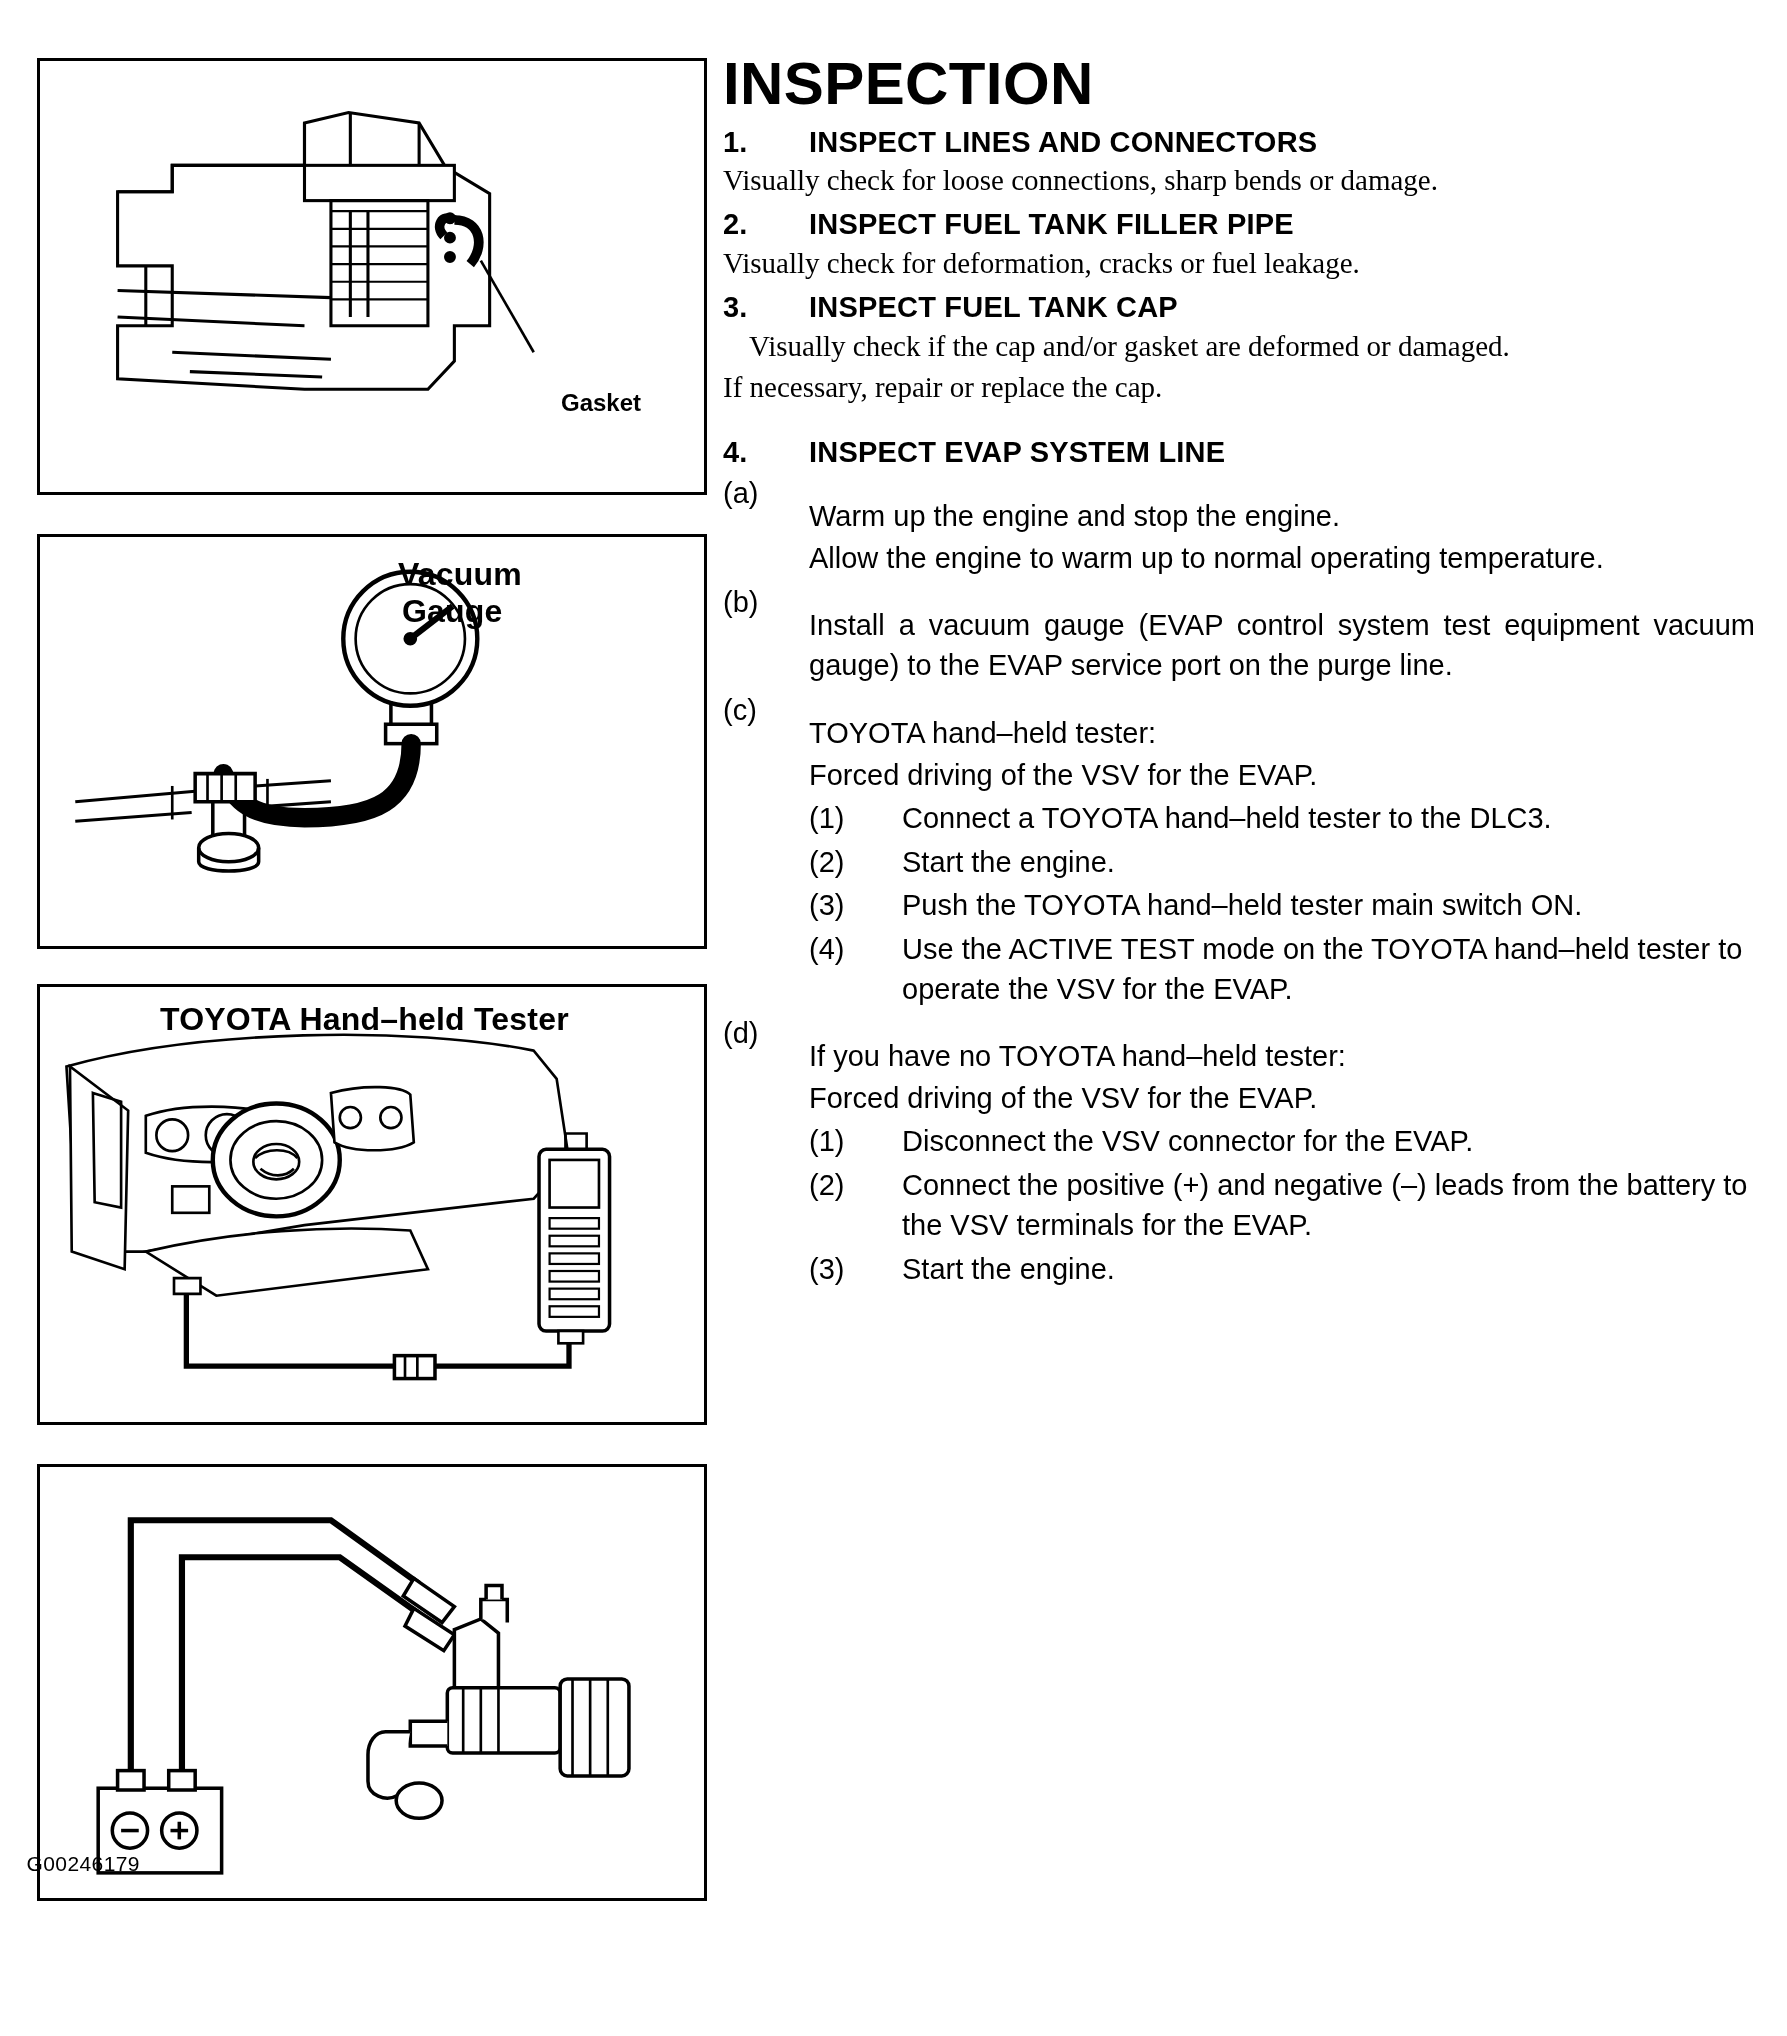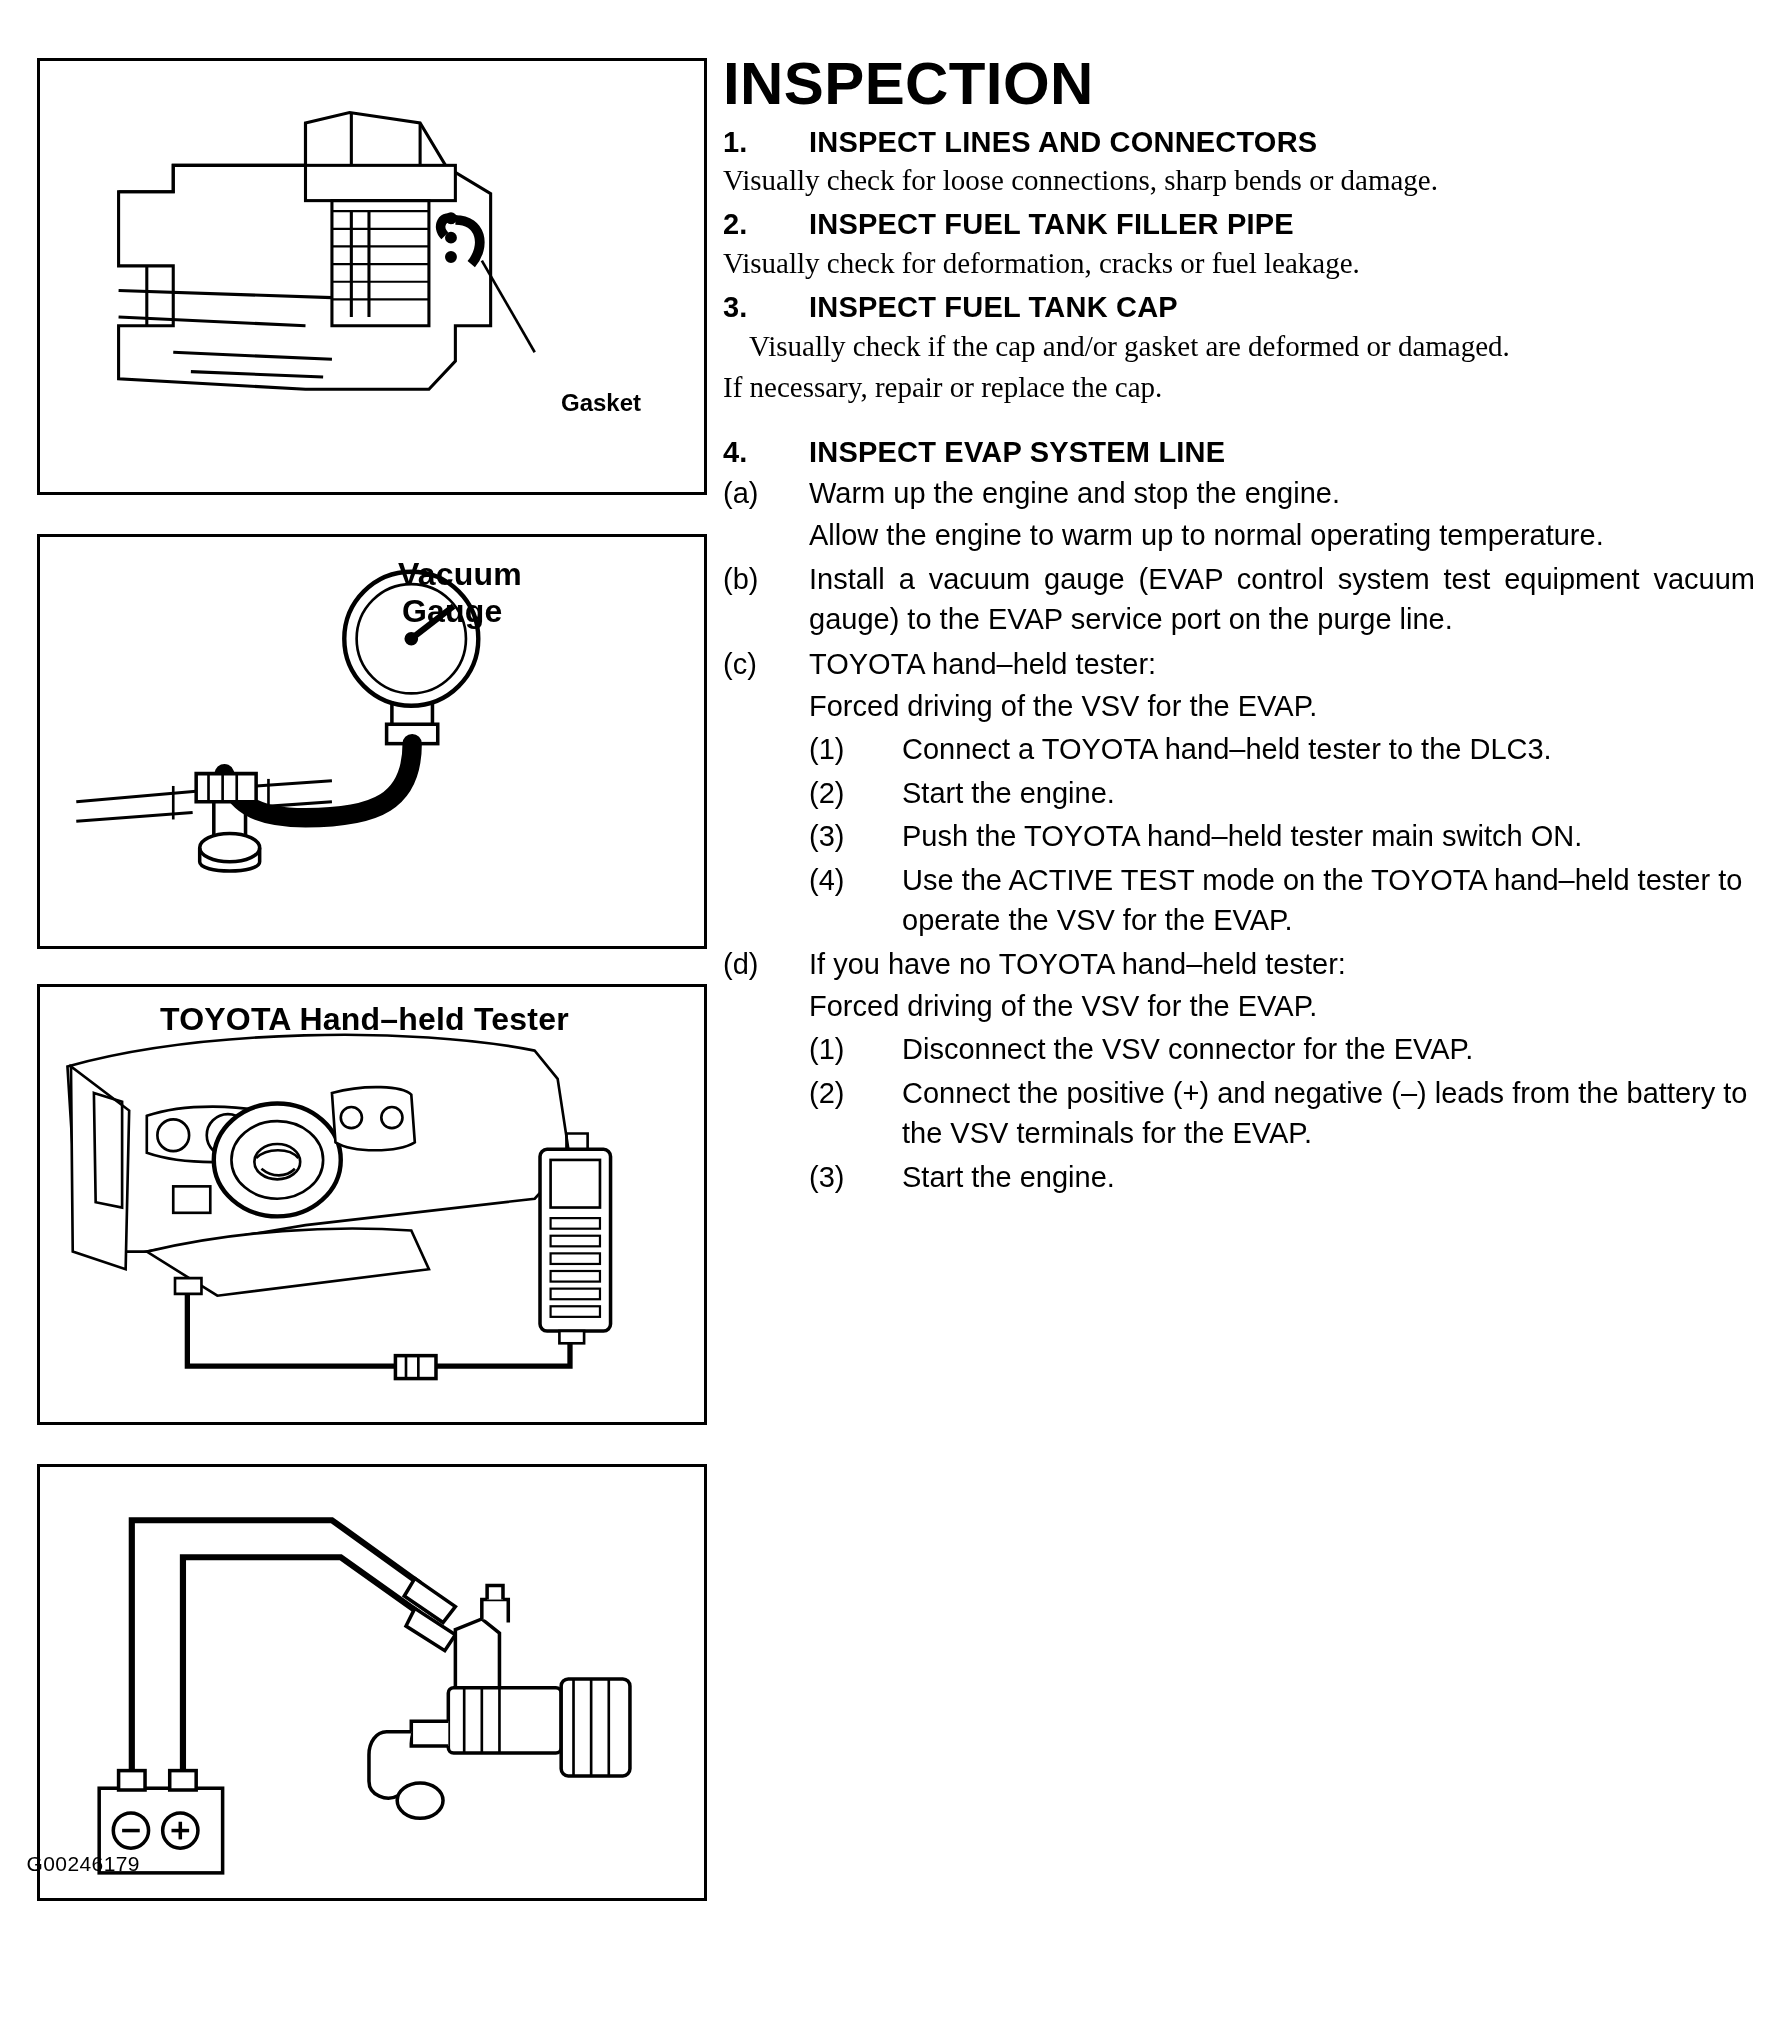--- a/index.html
+++ b/index.html
@@ -26,21 +26,20 @@
     position: absolute;
     left: 37px;
     top: 58px;
     width: 670px;
   }
   .fig-box {
     border: 3.5px solid #000;
     background: #fff;
     position: relative;
     box-sizing: border-box;
-    text-align: right;
   }
   .fig1 { width: 670px; height: 437px; }
   .fig2 { width: 670px; height: 415px; margin-top: 39px; }
   .fig3 { width: 670px; height: 441px; margin-top: 35px; }
   .fig4 { width: 670px; height: 437px; margin-top: 39px; }
 
   .fig-caption {
     position: absolute;
     font-size: 32px;
     font-weight: bold;
@@ -105,20 +104,21 @@
     margin-top: 4.4px;
     font-size: 29px;
     line-height: 1.38;
   }
   .lettered .tag {
     flex: 0 0 86px;
     width: 86px;
   }
   .lettered .body {
     flex: 1;
+    margin-top: 23px;
   }
   .lettered .body .just {
     text-align: justify;
     text-align-last: left;
   }
   .numbered {
     display: flex;
     margin-top: 3.5px;
     font-size: 29px;
     line-height: 1.38;

